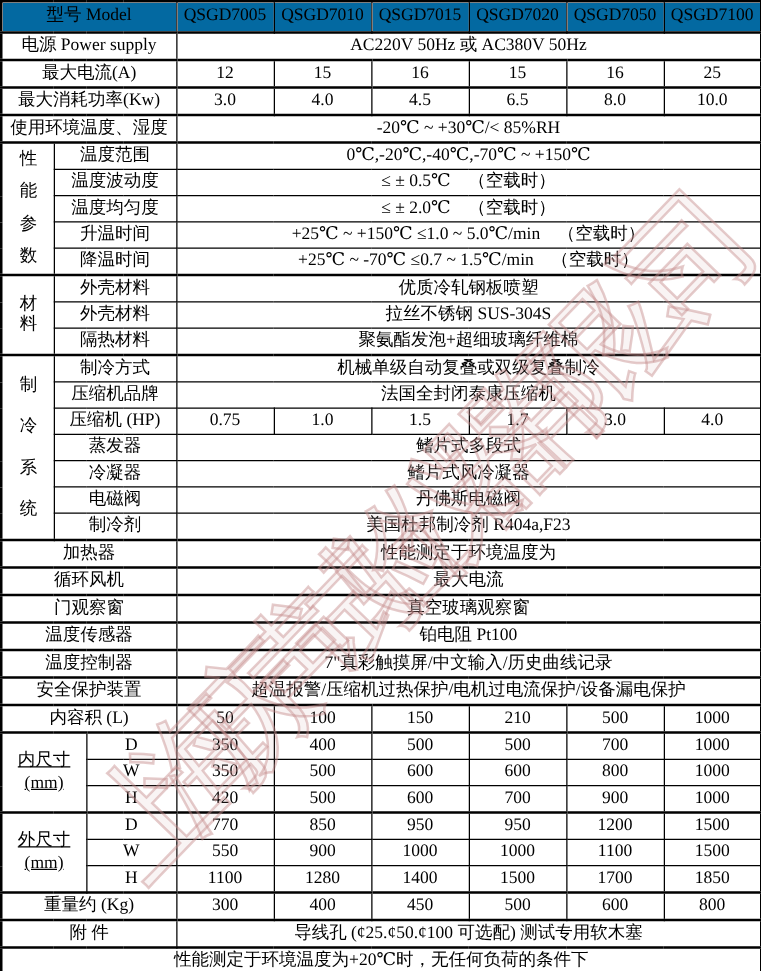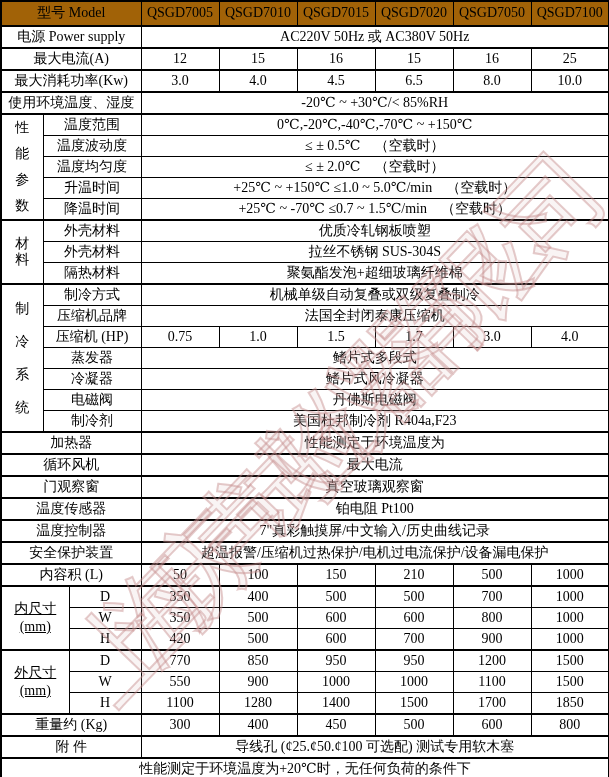--- a/index.html
+++ b/index.html
@@ -10,24 +10,24 @@
   table.spec{
     position:absolute;left:0;top:0;width:609px;height:777px;
     border-collapse:collapse;table-layout:fixed;border:2px solid #000;background:transparent;
   }
   td{
     border:1px solid #000;text-align:center;vertical-align:middle;
     font-size:14px;line-height:1.15;padding:0 2px;height:20px;
     white-space:nowrap;overflow:hidden;
   }
   tr.major td{border-top-width:2px;}
-  tr.hdr td{background:#a16207;height:23px;}
+  tr.hdr td{background:#0369a1;height:23px;}
   td.lbl{font-size:14px;}
   td.sec{width:42px;}
-  .vtext{display:inline-block;width:15px;line-height:26px;font-size:14px;white-space:normal;word-break:break-all;}
+  .vtext{display:inline-block;width:15px;line-height:26px;font-size:14px;white-space:normal;word-break:break-all;text-align:right;}
   .sec-mat .vtext{line-height:16px;}
   .sec-cool .vtext{line-height:33px;}
   .twoline div{line-height:1.3;text-decoration:underline;}
   .watermark{
     position:absolute;left:-115px;top:380px;width:860px;height:110px;
     text-align:center;transform:rotate(-46deg);transform-origin:center;
     font-size:100px;letter-spacing:-44px;white-space:nowrap;
     color:rgba(200,145,145,0.10);
     -webkit-text-stroke:2px rgba(198,140,140,0.45);
     pointer-events:none;z-index:5;

